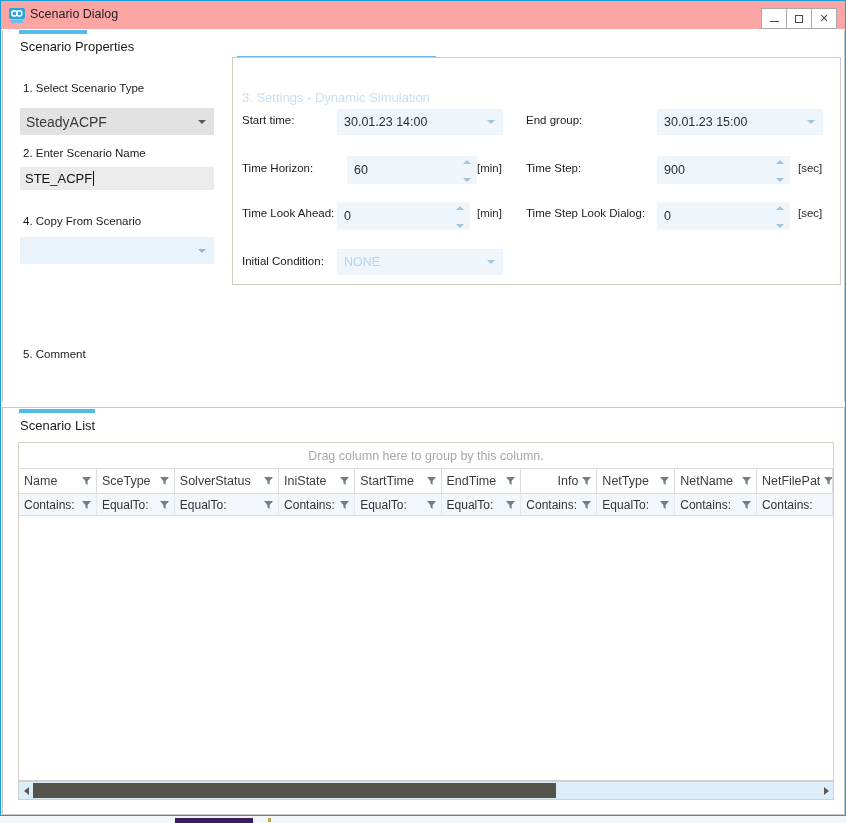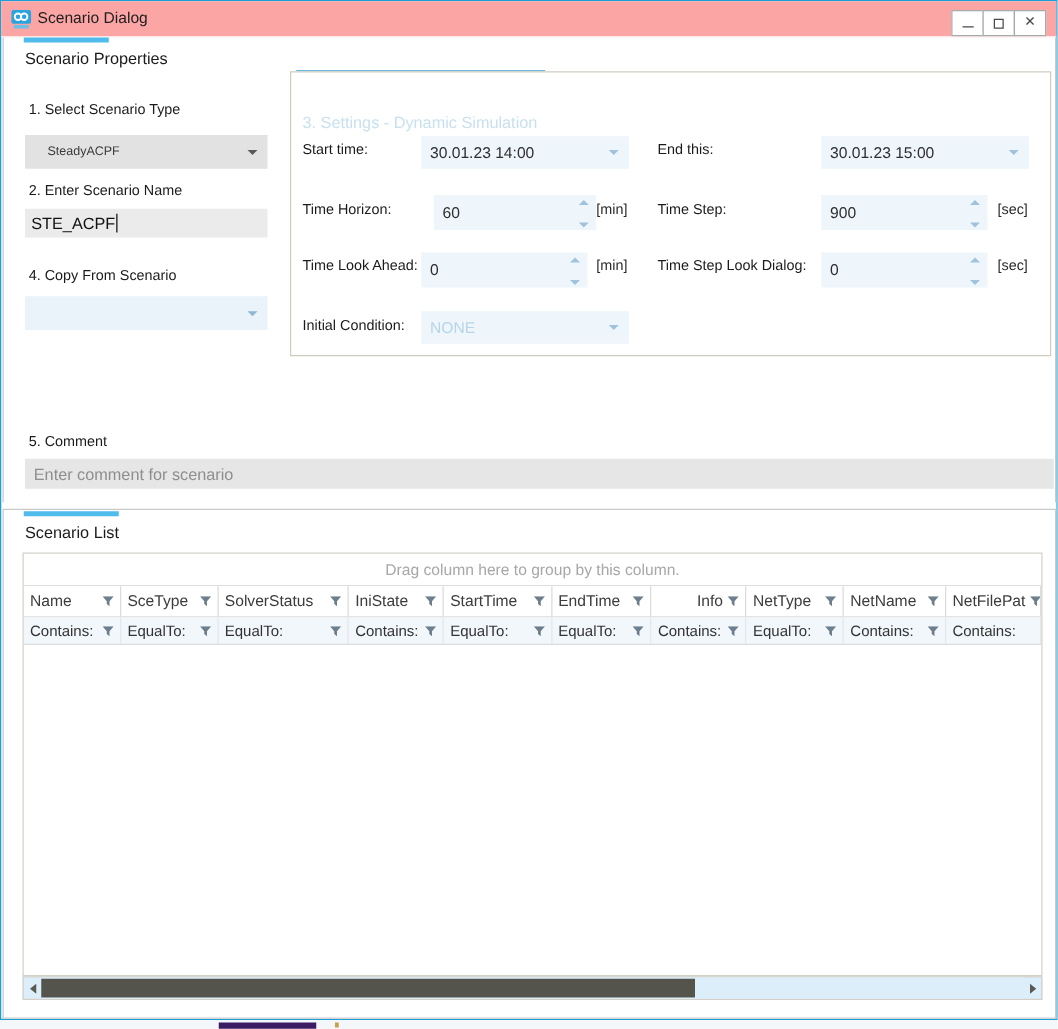--- a/index.html
+++ b/index.html
@@ -122,22 +122,22 @@
   }
 
   
   .combo {
     position: absolute;
     box-sizing: border-box;
     background: #e2e2e2;
     border: none;
     display: flex;
     align-items: center;
-    padding-left: 18px;
-    font-size: 10px;
+    padding-left: 6px;
+    font-size: 14px;
     color: #3a3a3a;
     cursor: default;
   }
   .combo .arrow {
     position: absolute;
     right: 8px;
     width: 0; height: 0;
     border-left: 4px solid transparent;
     border-right: 4px solid transparent;
     border-top: 4px solid #5a5a5a;
@@ -512,21 +512,21 @@
       <div id="settings-tab-marker"></div>
       <div id="settings-group"></div>
       <div id="settings-title">3. Settings - Dynamic Simulation</div>
 
       <div class="sim-label" style="left:239px; top:84px;">Start time:</div>
       <div class="sim-combo" style="left:334px; top:79px; width:166px; height:26px;">
         <span>30.01.23 14:00</span>
         <span class="arrow"></span>
       </div>
 
-      <div class="sim-label" style="left:523px; top:84px;">End this:</div>
+      <div class="sim-label" style="left:523px; top:84px;">End group:</div>
       <div class="sim-combo" style="left:654px; top:79px; width:166px; height:26px;">
         <span>30.01.23 15:00</span>
         <span class="arrow"></span>
       </div>
 
       <div class="sim-label" style="left:239px; top:132px;">Time Horizon:</div>
       <div class="spin" style="left:344px; top:126px; width:130px; height:28px;">
         <span>60</span>
         <span class="spin-btns">
           <span class="up"></span>
@@ -565,23 +565,20 @@
       </div>
       <div class="unit" style="left:795px; top:177px;">[sec]</div>
 
       <div class="sim-label" style="left:239px; top:225px;">Initial Condition:</div>
       <div class="sim-combo muted" style="left:334px; top:219px; width:166px; height:26px;">
         <span>NONE</span>
         <span class="arrow"></span>
       </div>
 
       <div class="field-label" id="comment-label">5. Comment</div>
-      <div id="comment-box">
-        <span class="placeholder">Enter comment for scenario</span>
-      </div>
     </div>
 
     <div id="page-divider"></div>
 
     <div id="list-page">
       <div class="tab-marker" id="list-tab-marker"></div>
       <div class="tab-label" id="list-tab-label">Scenario List</div>
 
       <div id="grid">
         <div id="group-panel">

